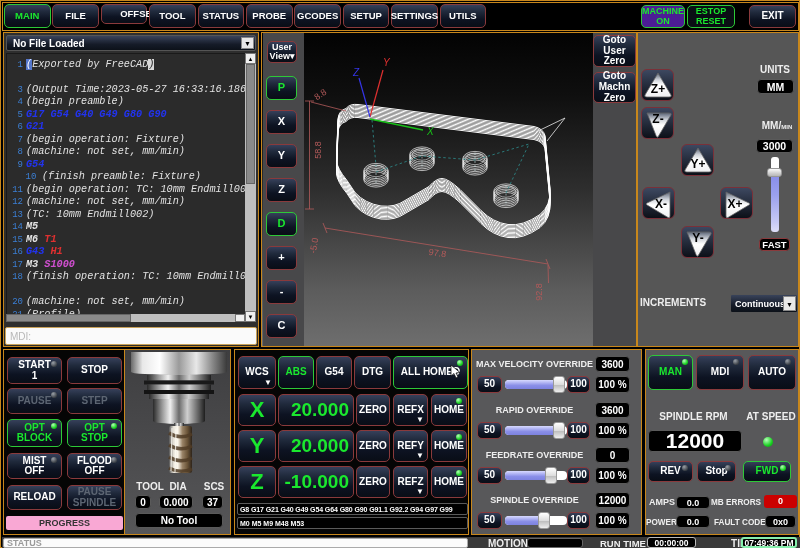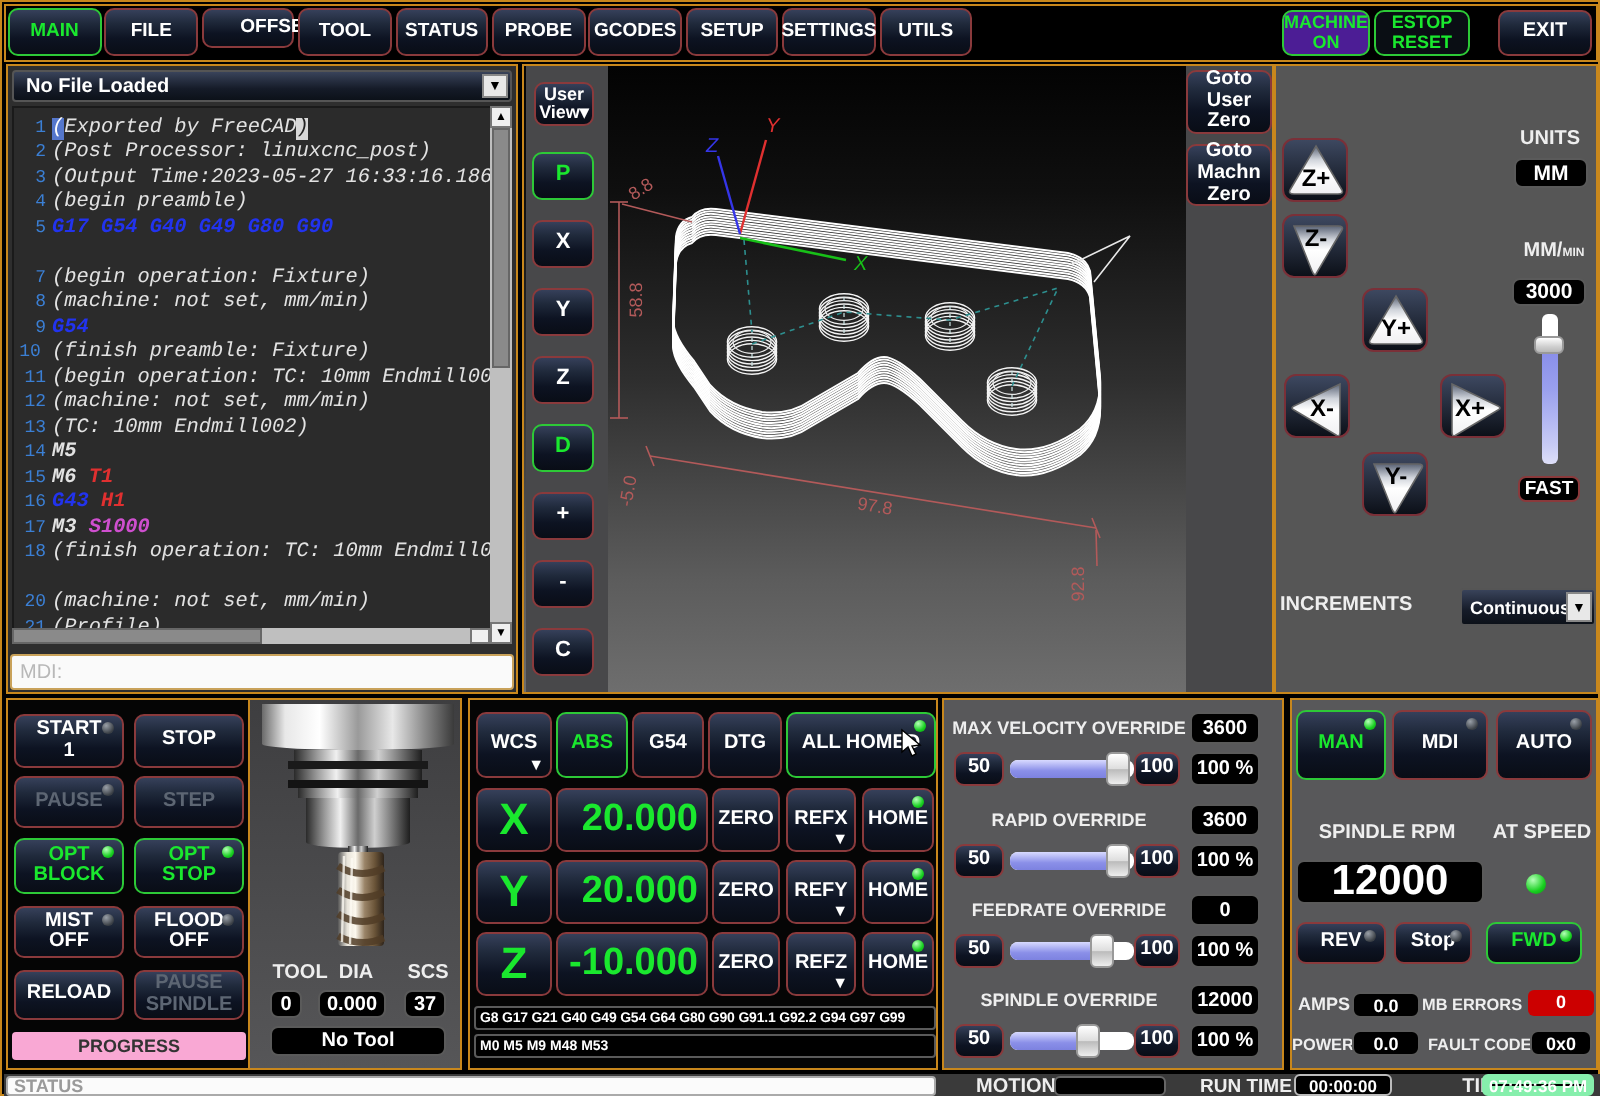--- a/index.html
+++ b/index.html
@@ -52,28 +52,28 @@
     border:1px solid #555; border-radius:2px;">
     <span style="position:absolute; left:6px; top:2px; color:#fff; font-size:10px; font-weight:bold;">No File Loaded</span>
     <span style="position:absolute; right:1px; top:1px; width:13px; height:12px; background:#e8e8e8;
       border:1px solid #888; text-align:center; font-size:7px; color:#000; line-height:12px;">▼</span>
   </div>
 
   <div id="gcode" style="position:absolute; left:2px; top:20px; width:250px; height:269px;
     background:#2b2b2b; border:1px solid #1a1a1a; overflow:hidden;
     font-family:'Liberation Mono',monospace; font-style:italic; font-size:10.2px;">
         <div style="position:absolute; left:0; top:4.5px; width:100%; height:13px; white-space:nowrap;"><span style="display:inline-block; width:16px; text-align:right; color:#3b7fd4; font-style:normal; font-size:9px;">1</span><span style="color:#e2e2e2; margin-left:3px;"><span style="background:#5577cc;color:#fff;">(</span>Exported by FreeCAD<span style="background:#d8d8d8;color:#222;">)</span></span></div>
-        <div style="position:absolute; left:0; top:17.0px; width:100%; height:13px; white-space:nowrap;"><span style="display:inline-block; width:16px; text-align:right; color:#3b7fd4; font-style:normal; font-size:9px;">2</span><span style="color:#e2e2e2; margin-left:3px;">(Post Processor: linuxcnc_post)</span></div>
         <div style="position:absolute; left:0; top:29.5px; width:100%; height:13px; white-space:nowrap;"><span style="display:inline-block; width:16px; text-align:right; color:#3b7fd4; font-style:normal; font-size:9px;">3</span><span style="color:#e2e2e2; margin-left:3px;">(Output Time:2023-05-27 16:33:16.1865</span></div>
         <div style="position:absolute; left:0; top:42.0px; width:100%; height:13px; white-space:nowrap;"><span style="display:inline-block; width:16px; text-align:right; color:#3b7fd4; font-style:normal; font-size:9px;">4</span><span style="color:#e2e2e2; margin-left:3px;">(begin preamble)</span></div>
         <div style="position:absolute; left:0; top:54.5px; width:100%; height:13px; white-space:nowrap;"><span style="display:inline-block; width:16px; text-align:right; color:#3b7fd4; font-style:normal; font-size:9px;">5</span><span style="color:#2233ee; margin-left:3px;font-weight:bold;">G17 G54 G40 G49 G80 G90</span></div>
+        <div style="position:absolute; left:0; top:67.0px; width:100%; height:13px; white-space:nowrap;"><span style="display:inline-block; width:16px; text-align:right; color:#3b7fd4; font-style:normal; font-size:9px;">6</span><span style="color:#2233ee; margin-left:3px;font-weight:bold;">G21</span></div>
         <div style="position:absolute; left:0; top:79.5px; width:100%; height:13px; white-space:nowrap;"><span style="display:inline-block; width:16px; text-align:right; color:#3b7fd4; font-style:normal; font-size:9px;">7</span><span style="color:#e2e2e2; margin-left:3px;">(begin operation: Fixture)</span></div>
         <div style="position:absolute; left:0; top:92.0px; width:100%; height:13px; white-space:nowrap;"><span style="display:inline-block; width:16px; text-align:right; color:#3b7fd4; font-style:normal; font-size:9px;">8</span><span style="color:#e2e2e2; margin-left:3px;">(machine: not set, mm/min)</span></div>
         <div style="position:absolute; left:0; top:104.5px; width:100%; height:13px; white-space:nowrap;"><span style="display:inline-block; width:16px; text-align:right; color:#3b7fd4; font-style:normal; font-size:9px;">9</span><span style="color:#2233ee; margin-left:3px;font-weight:bold;">G54</span></div>
-        <div style="position:absolute; left:0; top:117.0px; width:100%; height:13px; white-space:nowrap;"><span style="display:inline-block; width:16px; text-align:center; color:#3b7fd4; font-style:normal; font-size:9px;">10</span><span style="color:#e2e2e2; margin-left:3px;">(finish preamble: Fixture)</span></div>
+        <div style="position:absolute; left:0; top:117.0px; width:100%; height:13px; white-space:nowrap;"><span style="display:inline-block; width:16px; text-align:center; color:#3b7fd4; font-style:normal; font-size:9px;margin-left:16px;">10</span><span style="color:#e2e2e2; margin-left:3px;">(finish preamble: Fixture)</span></div>
         <div style="position:absolute; left:0; top:129.5px; width:100%; height:13px; white-space:nowrap;"><span style="display:inline-block; width:16px; text-align:right; color:#3b7fd4; font-style:normal; font-size:9px;">11</span><span style="color:#e2e2e2; margin-left:3px;">(begin operation: TC: 10mm Endmill002</span></div>
         <div style="position:absolute; left:0; top:142.0px; width:100%; height:13px; white-space:nowrap;"><span style="display:inline-block; width:16px; text-align:right; color:#3b7fd4; font-style:normal; font-size:9px;">12</span><span style="color:#e2e2e2; margin-left:3px;">(machine: not set, mm/min)</span></div>
         <div style="position:absolute; left:0; top:154.5px; width:100%; height:13px; white-space:nowrap;"><span style="display:inline-block; width:16px; text-align:right; color:#3b7fd4; font-style:normal; font-size:9px;">13</span><span style="color:#e2e2e2; margin-left:3px;">(TC: 10mm Endmill002)</span></div>
         <div style="position:absolute; left:0; top:167.0px; width:100%; height:13px; white-space:nowrap;"><span style="display:inline-block; width:16px; text-align:right; color:#3b7fd4; font-style:normal; font-size:9px;">14</span><span style="color:#e2e2e2; margin-left:3px;font-weight:bold;">M5</span></div>
         <div style="position:absolute; left:0; top:179.5px; width:100%; height:13px; white-space:nowrap;"><span style="display:inline-block; width:16px; text-align:right; color:#3b7fd4; font-style:normal; font-size:9px;">15</span><span style="color:#e2e2e2; margin-left:3px;font-weight:bold;">M6 <span style="color:#e03030;">T1</span></span></div>
         <div style="position:absolute; left:0; top:192.0px; width:100%; height:13px; white-space:nowrap;"><span style="display:inline-block; width:16px; text-align:right; color:#3b7fd4; font-style:normal; font-size:9px;">16</span><span style="color:#2233ee; margin-left:3px;font-weight:bold;">G43 <span style="color:#e03030;">H1</span></span></div>
         <div style="position:absolute; left:0; top:204.5px; width:100%; height:13px; white-space:nowrap;"><span style="display:inline-block; width:16px; text-align:right; color:#3b7fd4; font-style:normal; font-size:9px;">17</span><span style="color:#e2e2e2; margin-left:3px;font-weight:bold;">M3 <span style="color:#cf4fcf;">S1000</span></span></div>
         <div style="position:absolute; left:0; top:217.0px; width:100%; height:13px; white-space:nowrap;"><span style="display:inline-block; width:16px; text-align:right; color:#3b7fd4; font-style:normal; font-size:9px;">18</span><span style="color:#e2e2e2; margin-left:3px;">(finish operation: TC: 10mm Endmill06</span></div>
         <div style="position:absolute; left:0; top:242.0px; width:100%; height:13px; white-space:nowrap;"><span style="display:inline-block; width:16px; text-align:right; color:#3b7fd4; font-style:normal; font-size:9px;">20</span><span style="color:#e2e2e2; margin-left:3px;">(machine: not set, mm/min)</span></div>
         <div style="position:absolute; left:0; top:254.5px; width:100%; height:13px; white-space:nowrap;"><span style="display:inline-block; width:16px; text-align:right; color:#3b7fd4; font-style:normal; font-size:9px;">21</span><span style="color:#e2e2e2; margin-left:3px;">(Profile)</span></div>
@@ -429,15 +429,15 @@
 
 <div class="abs" style="left:1px; top:536px; width:798px; height:11px; background:#3a3a3a;"></div>
 <div class="abs" style="left:2px; top:537px; width:465px; height:10px; background:#fbfbfb; border:1px solid #aaa; border-radius:2px;">
   <span style="position:absolute; left:3px; top:-1px; color:#9a9a9a; font-size:9px; font-weight:bold;">STATUS</span>
 </div>
 <div class="lbl" style="left:487px; top:537px; width:50px; font-size:10px; text-align:left;">MOTION</div>
 <div class="blk" style="left:526px; top:537px; width:56px; height:10px; border-radius:3px; border:1px solid #666;"></div>
 <div class="lbl" style="left:599px; top:537px; width:60px; font-size:9.5px; text-align:left;">RUN TIME</div>
 <div class="blk" style="left:646px; top:536px; width:49px; height:11px; font-size:8.5px; border-radius:3px; border:1px solid #bbb;">00:00:00</div>
 <div class="lbl" style="left:714px; top:537px; width:40px; font-size:10px; text-align:right;">TIME</div>
-<div class="blk" style="left:740px; top:536px; width:56px; height:11px; font-size:8.5px; border-radius:3px; border:5px solid #86efac; white-space:nowrap;">07:49:36 PM</div>
+<div class="blk" style="left:740px; top:536px; width:56px; height:11px; font-size:8.5px; border-radius:3px; border:2px solid #86efac; white-space:nowrap;">07:49:36 PM</div>
 
 </div>
 
 </body></html>

